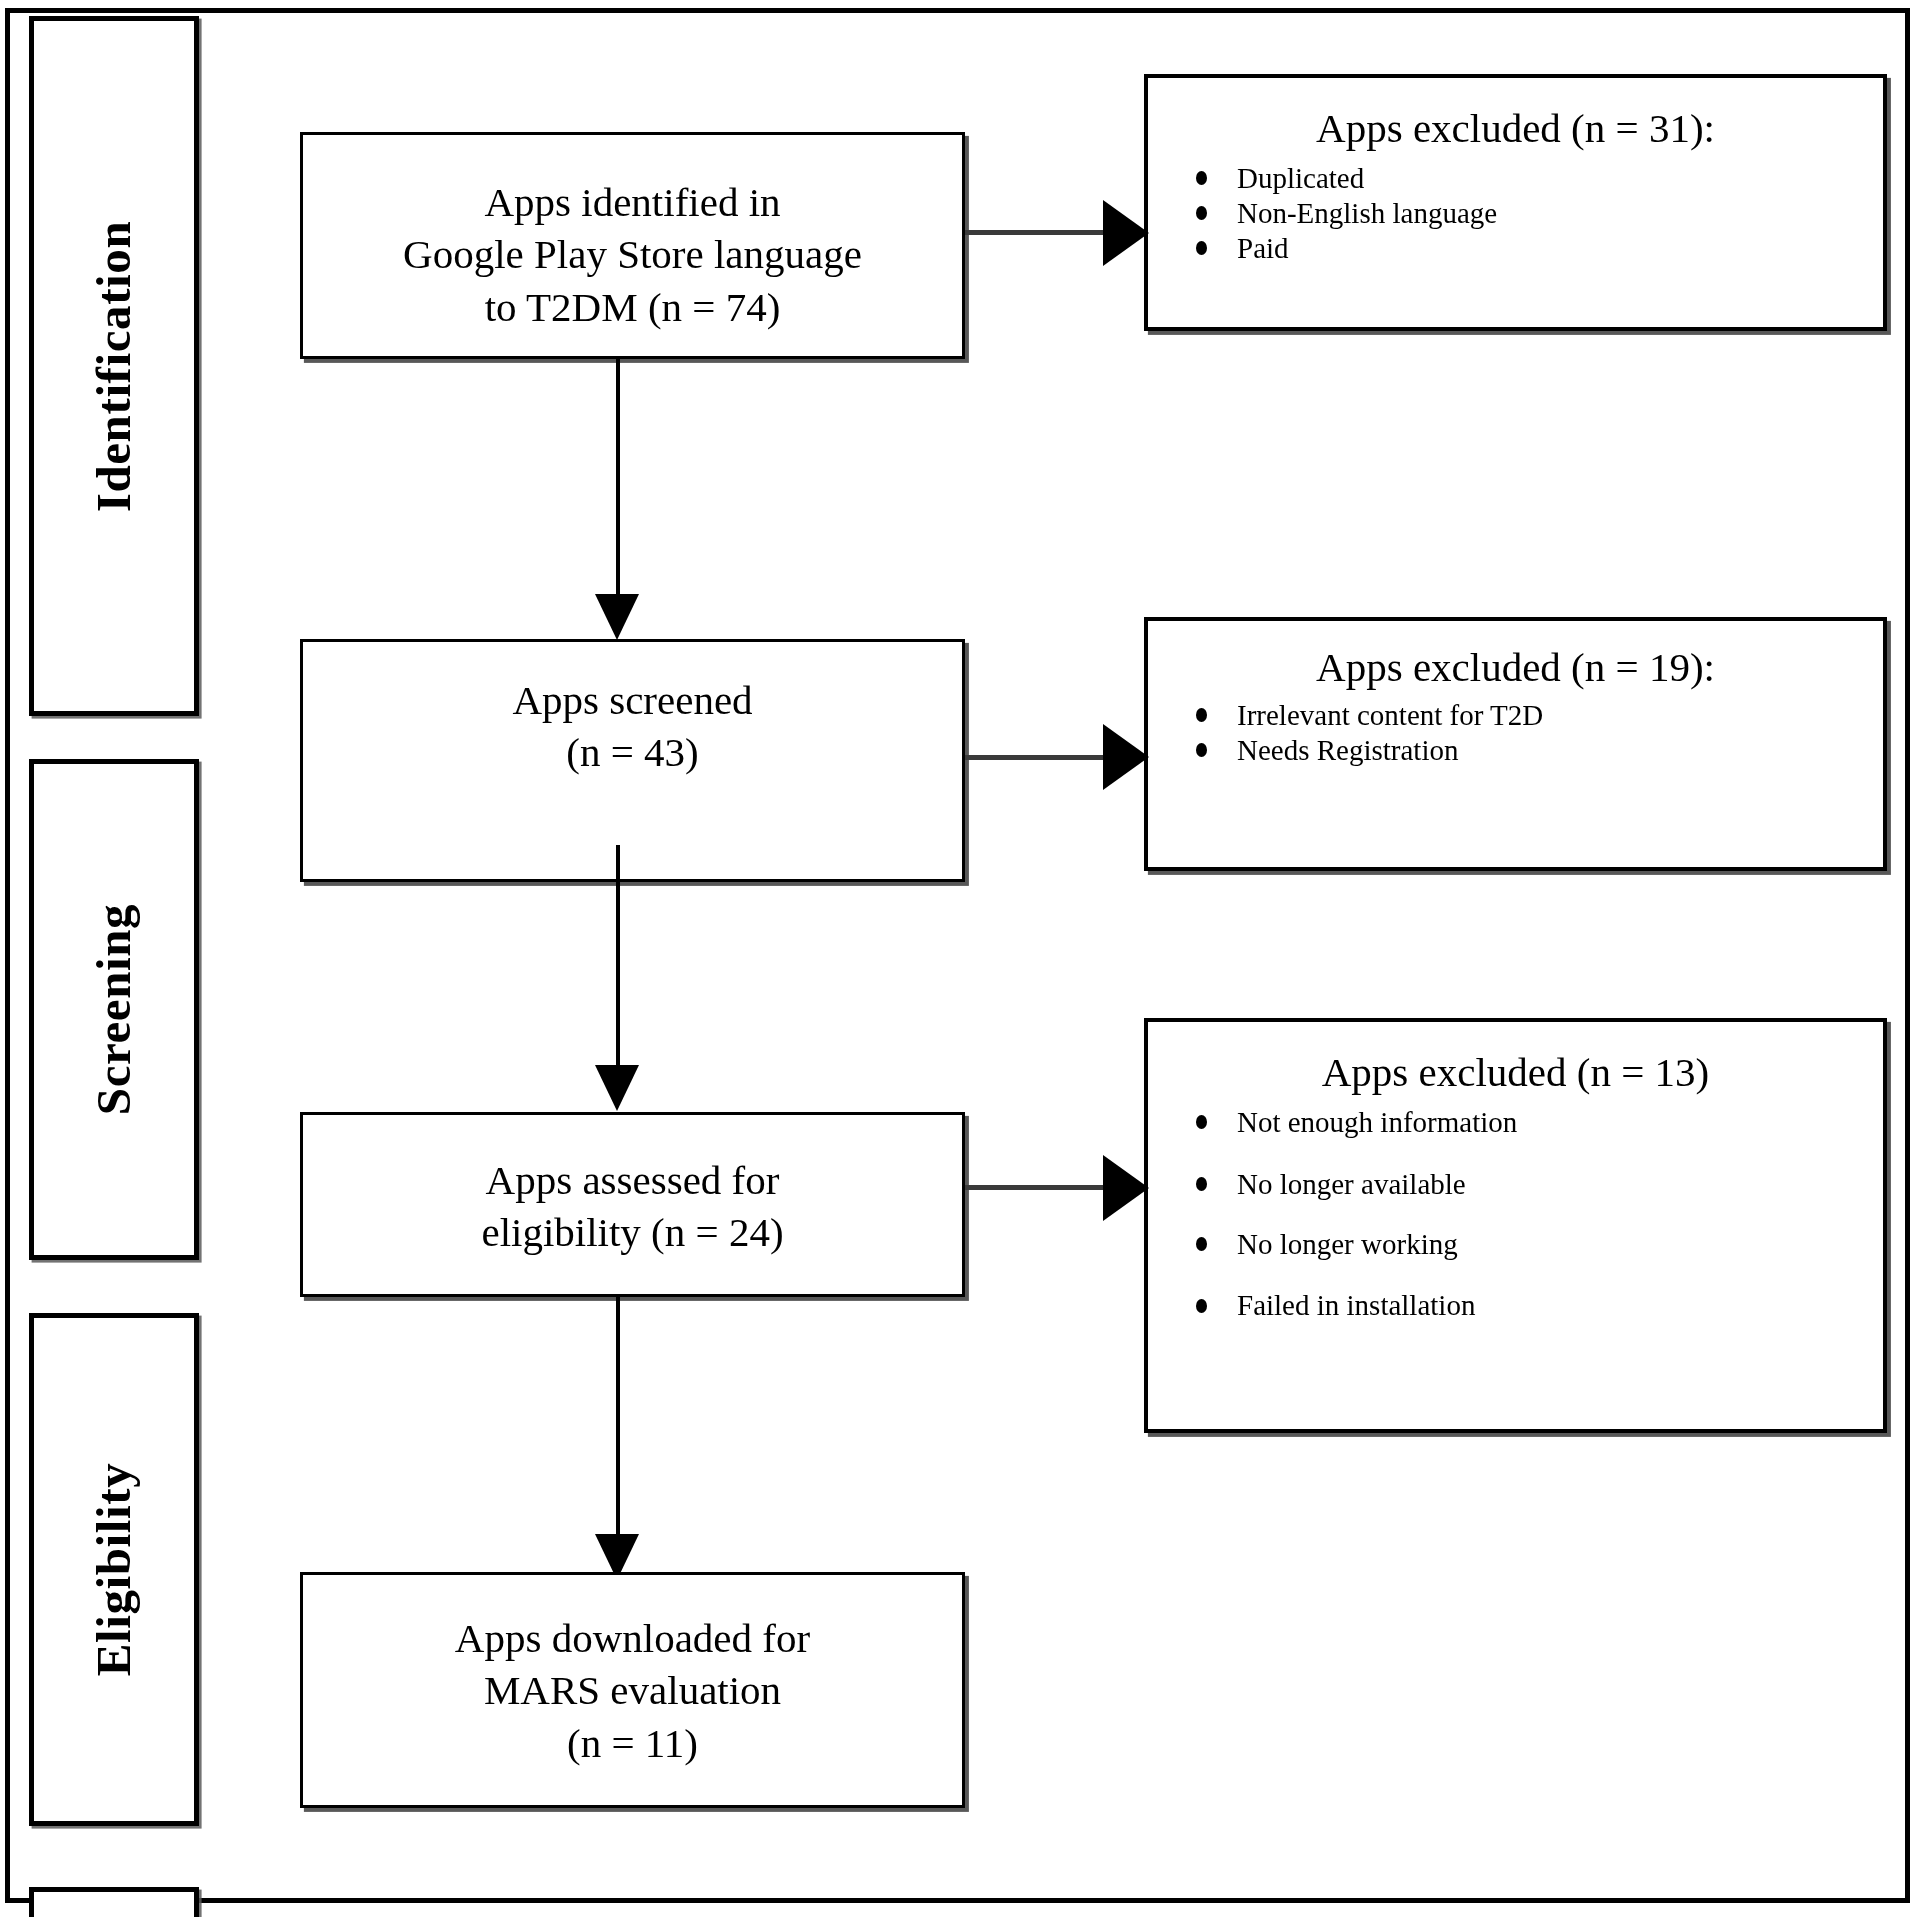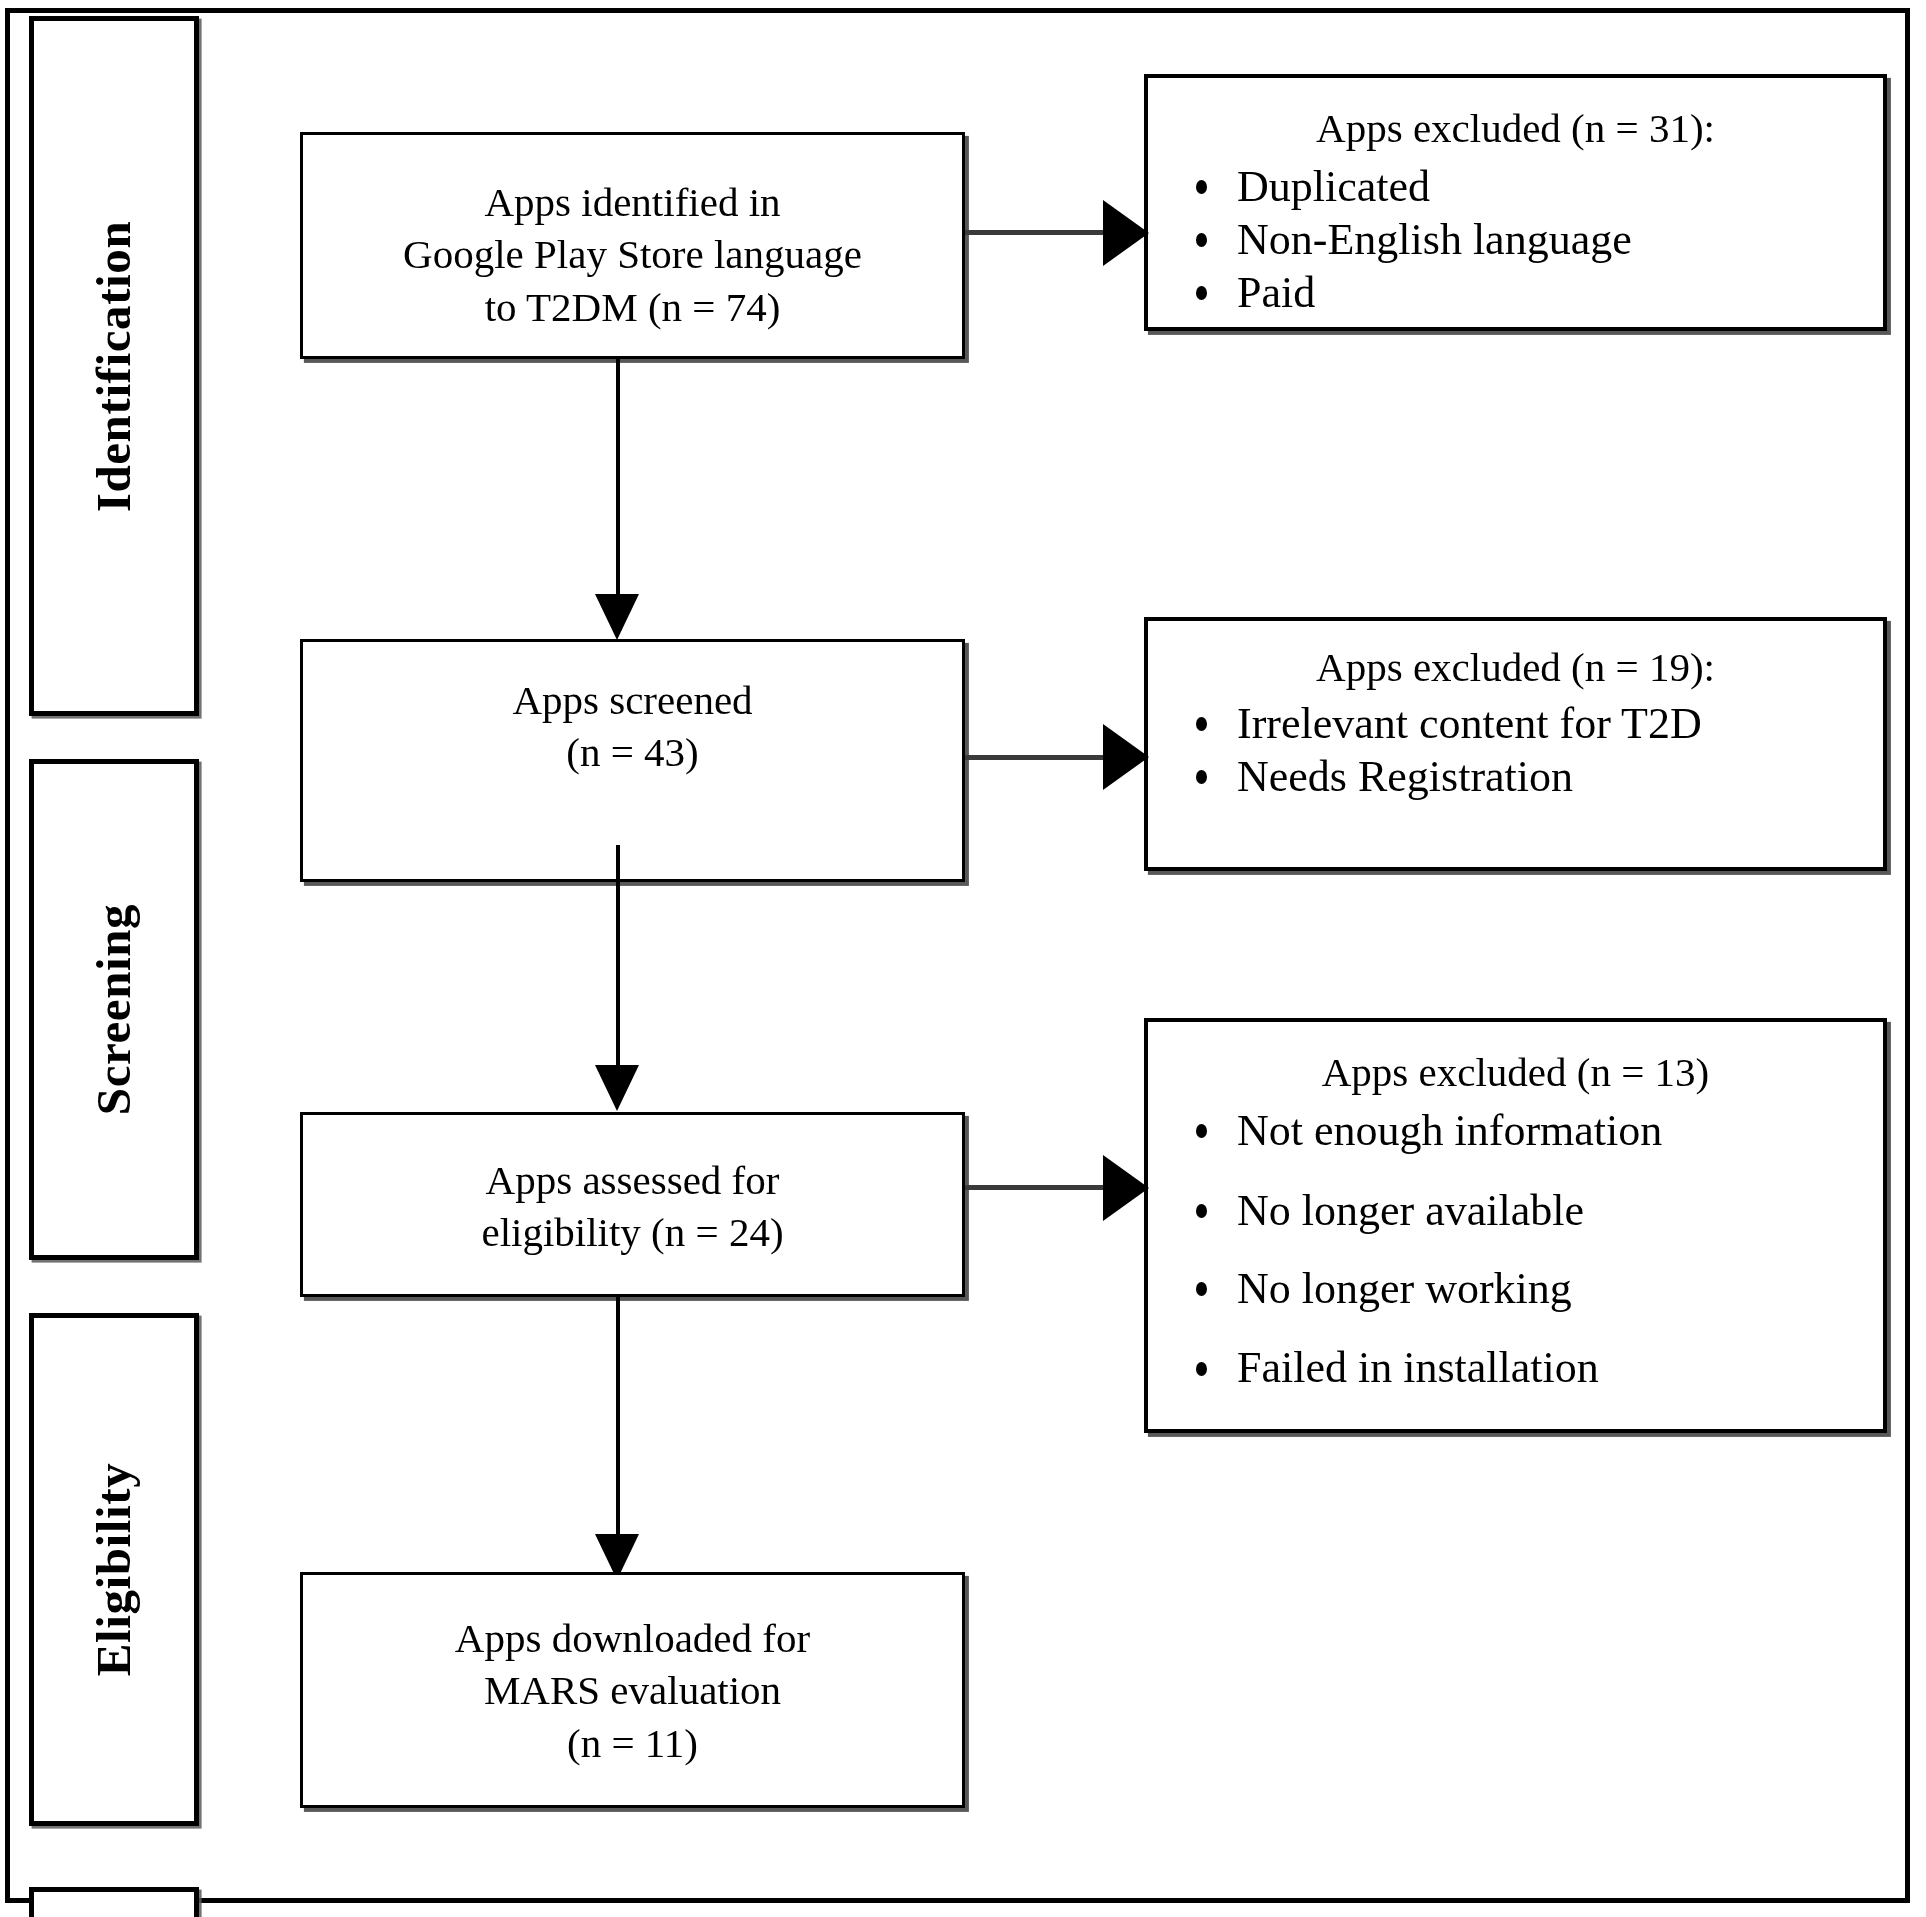--- a/index.html
+++ b/index.html
@@ -87,21 +87,21 @@
   .excl-list {
     position: absolute;
     left: 39px;
     right: 13px;
     list-style: none;
     margin: 0;
     padding: 0;
   }
   .excl-list li {
     position: relative;
-    font-size: 44px;
+    font-size: 29px;
     line-height: 1.2;
     padding-left: 50px;
     white-space: nowrap;
   }
   .excl-list li .bullet {
     position: absolute;
     left: 9px;
     top: 50%;
     width: 11px;
     height: 14px;

